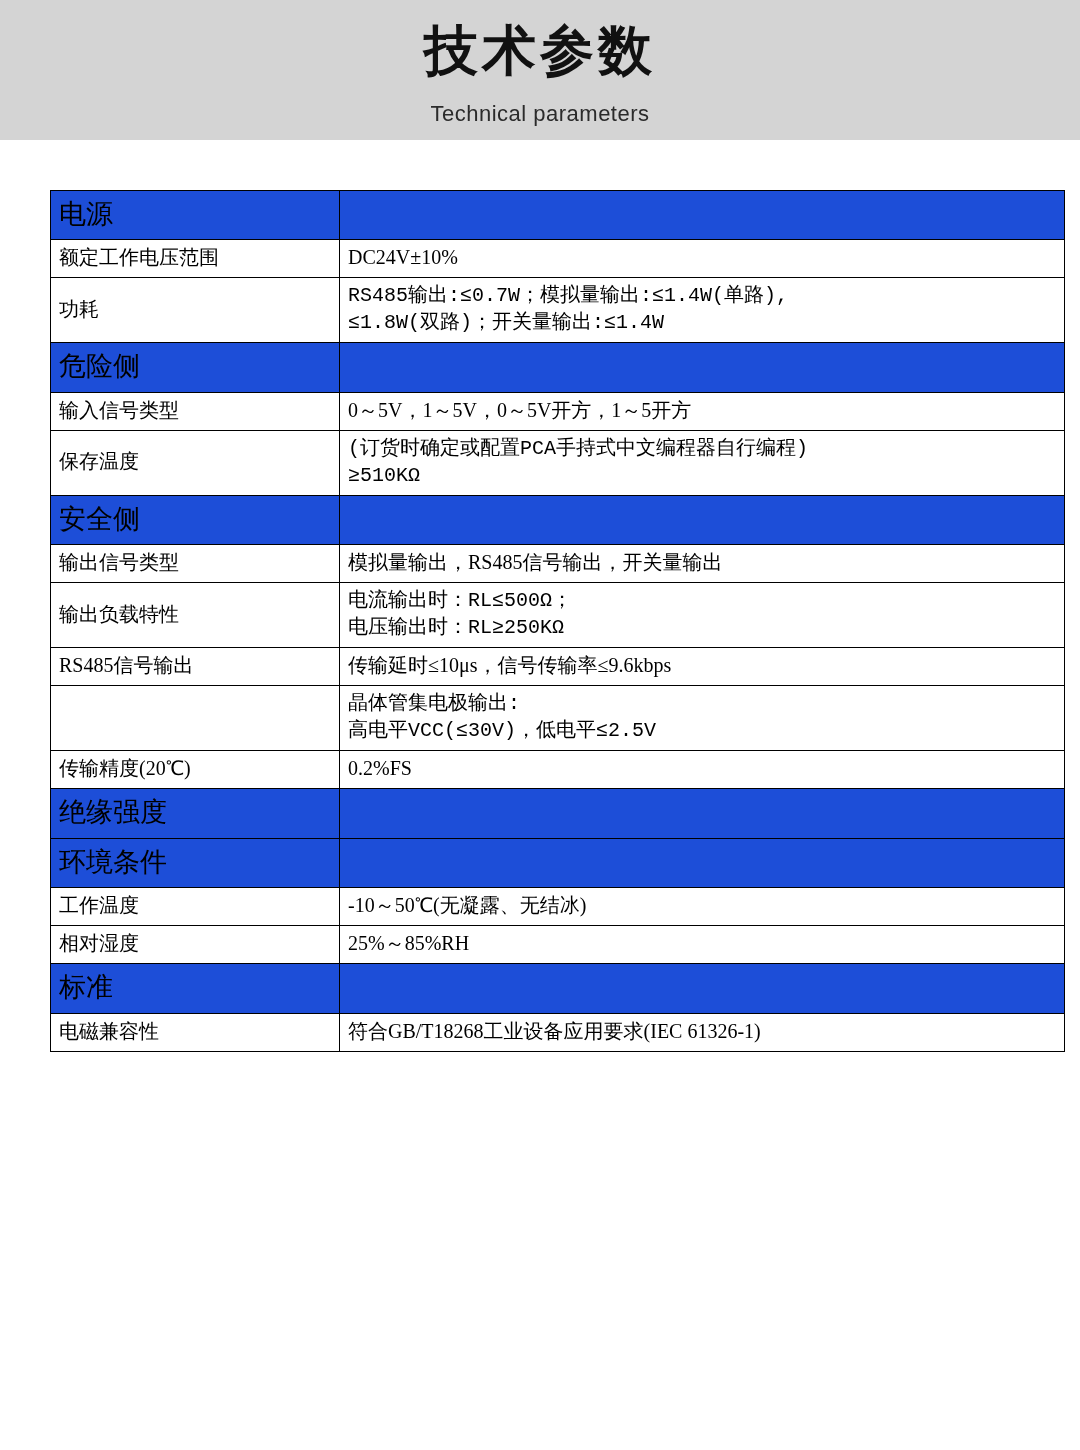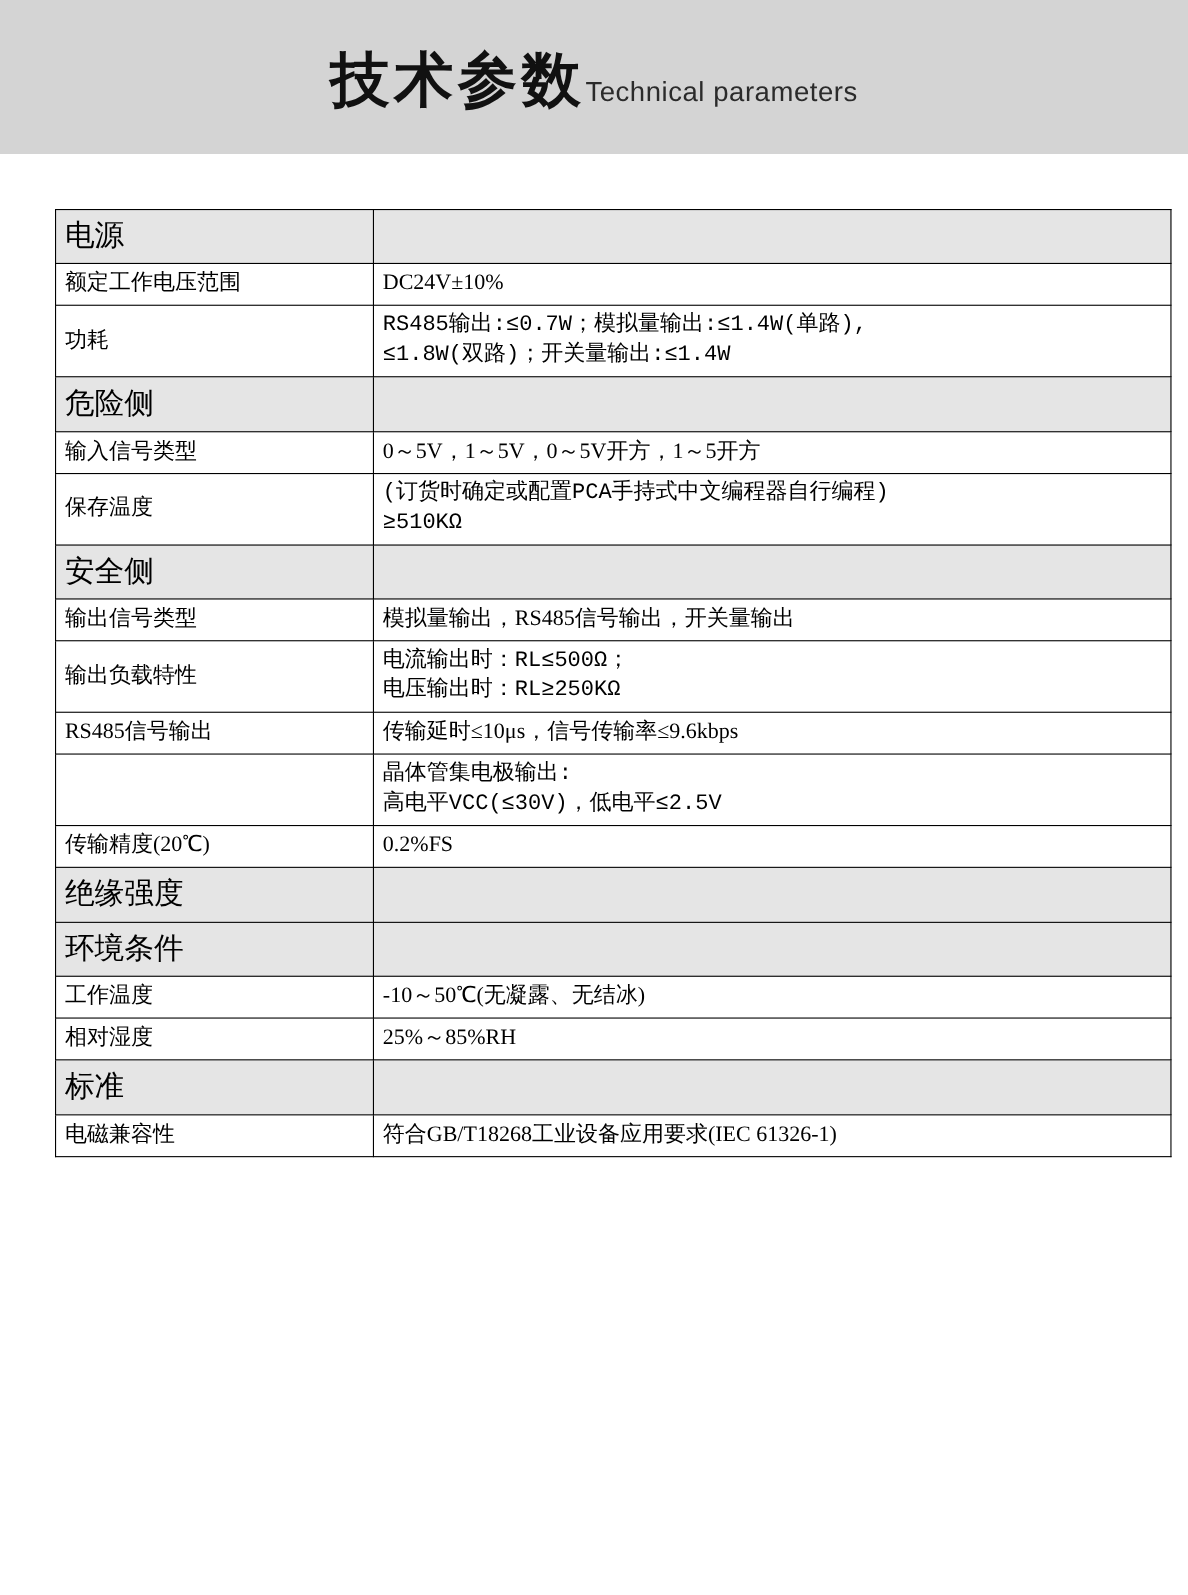--- a/index.html
+++ b/index.html
@@ -12,37 +12,37 @@
     background: #ffffff;
     font-family: "Liberation Serif", serif;
     color: #000000;
     overflow: hidden;
   }
   .header-band {
     width: 1080px;
     height: 140px;
     background: #d4d4d4;
     display: flex;
-    flex-direction: row;
+    flex-direction: column;
     align-items: center;
     justify-content: center;
     box-sizing: border-box;
     padding-top: 8px;
   }
   .header-title-cn {
     font-family: "Liberation Sans", sans-serif;
     font-weight: bold;
     font-size: 54px;
     letter-spacing: 4px;
     line-height: 1.1;
     color: #111111;
   }
   .header-title-en {
     font-family: "Liberation Sans", sans-serif;
-    font-size: 25px;
+    font-size: 22px;
     color: #2b2b2b;
     margin-top: 21px;
     letter-spacing: 0.5px;
   }
   .table-wrap {
     padding: 50px 50px 0 50px;
     box-sizing: border-box;
   }
   table.spec {
     border-collapse: collapse;
@@ -57,21 +57,21 @@
     line-height: 1.35;
   }
   td.label {
     width: 272px;
     white-space: nowrap;
   }
   td.value {
     width: 708px;
   }
   tr.section td {
-    background: #e5e5e5;
+    background: #1d4ed8;
     font-size: 27px;
     padding-top: 5px;
     padding-bottom: 7px;
   }
   td.tall {
     padding-top: 8px;
     padding-bottom: 10px;
   }
   .line {
     display: block;

